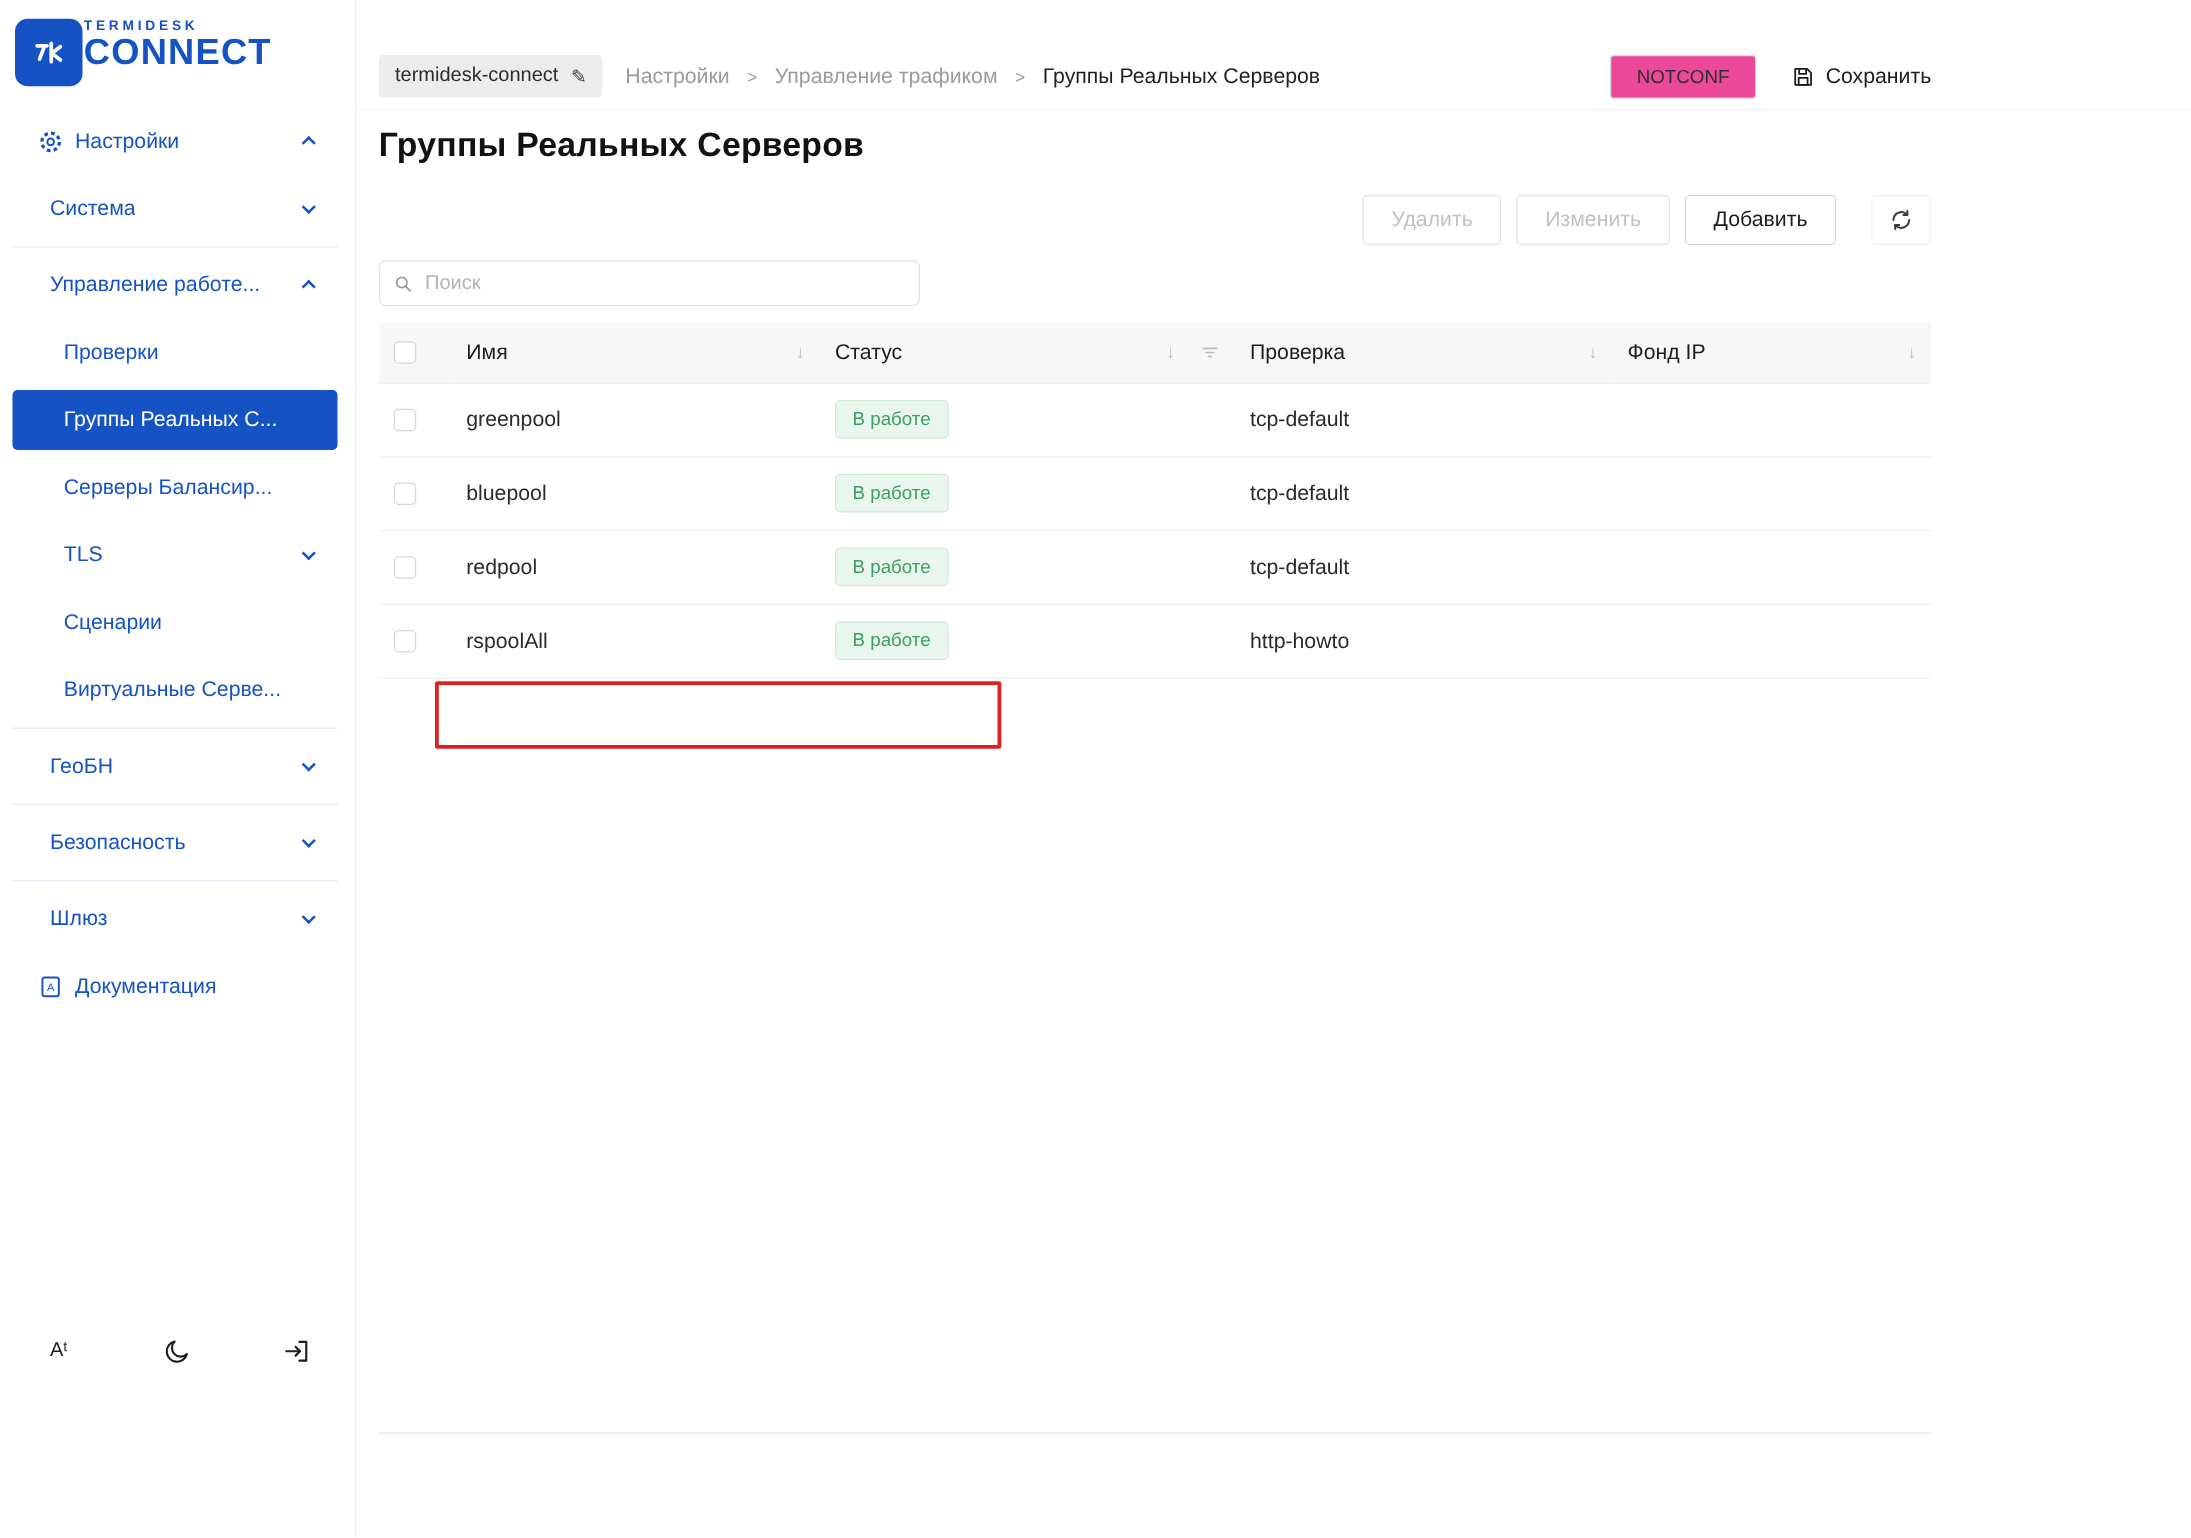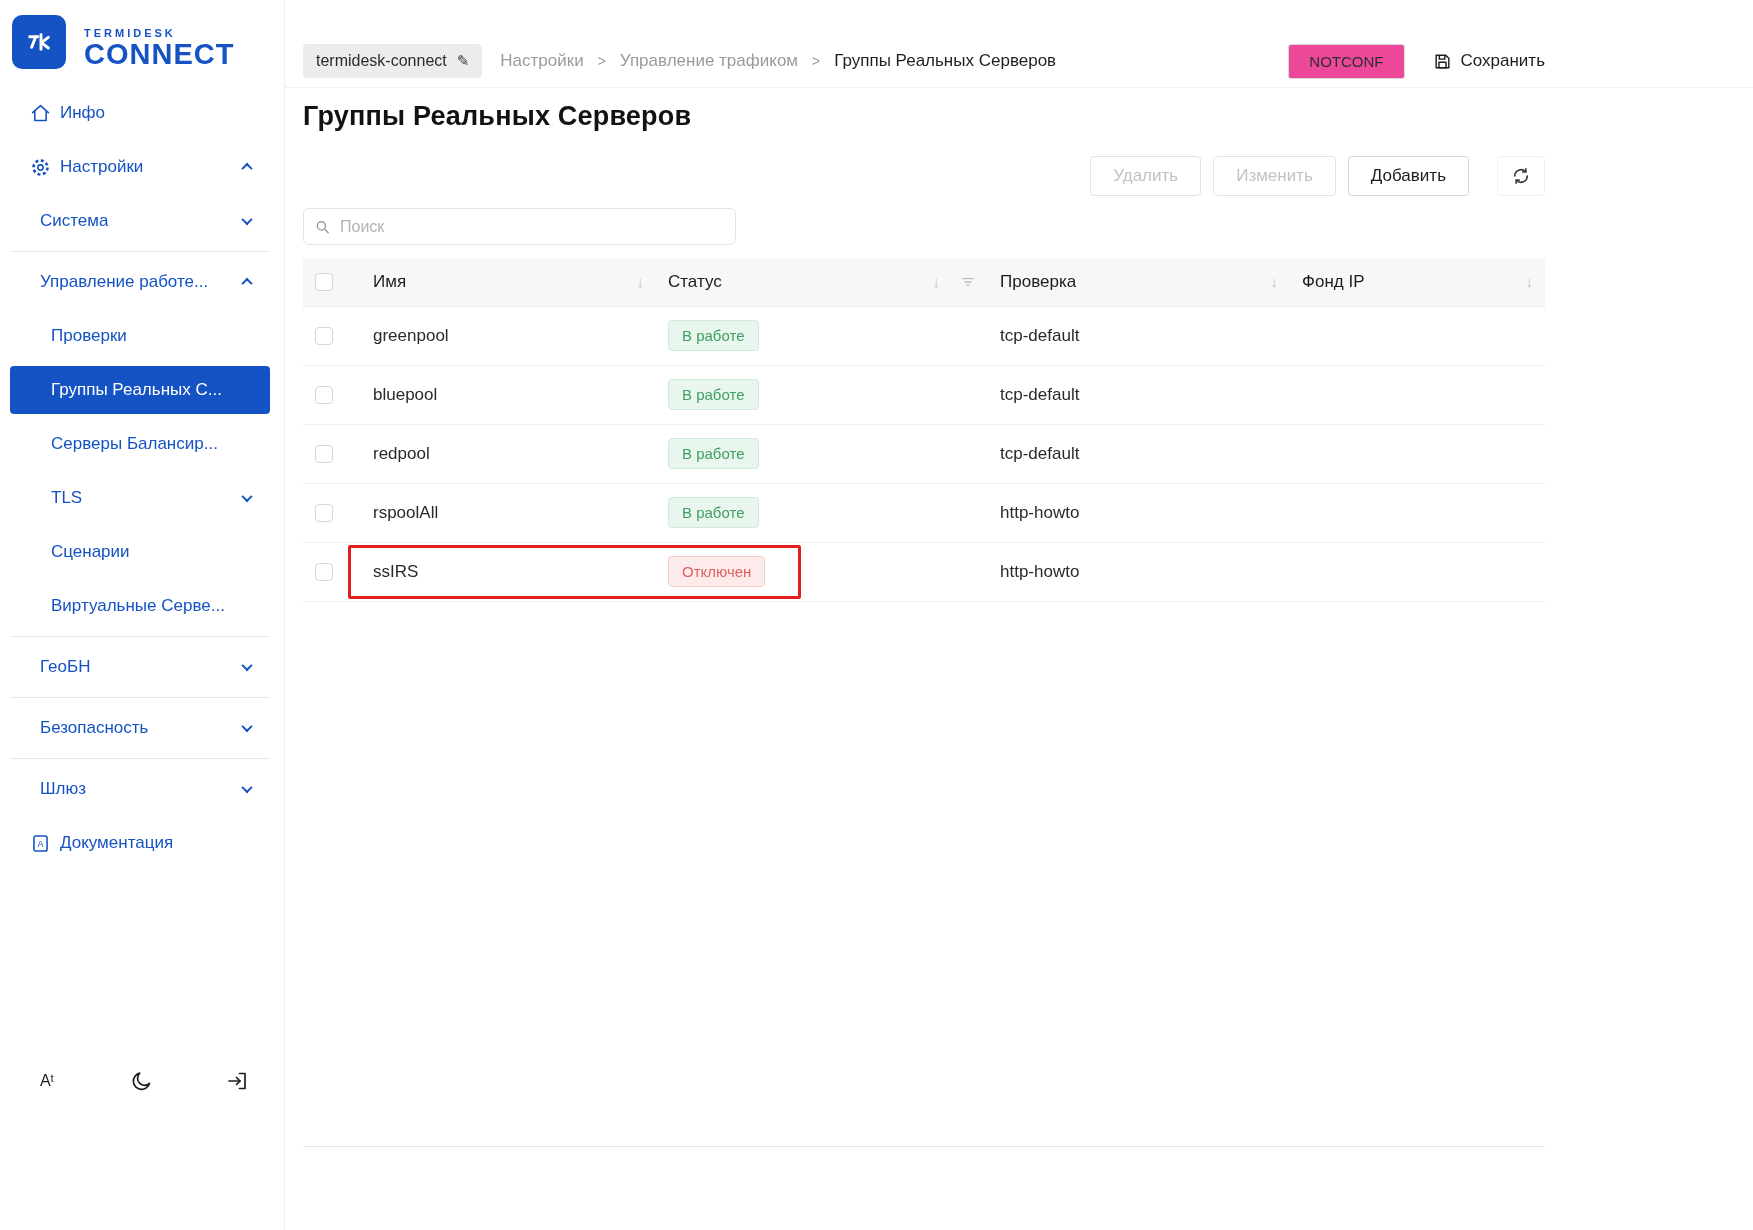--- a/index.html
+++ b/index.html
@@ -1,21 +1,21 @@
 <!DOCTYPE html>
 <html lang="ru"><head>
 <meta charset="utf-8">
 <style>
   * { box-sizing: border-box; }
   body { margin:0; font-family:"Liberation Sans", sans-serif; color:#1f2430; background:#fff; }
   .app { display:flex; width:1753px; height:1230px; overflow:hidden; }
 
   
   .sidebar { width:285px; min-width:285px; border-right:1px solid #f0f0f0; display:flex; flex-direction:column; background:#fff; }
-  .logo-row { display:flex; align-items:flex-end; gap:18px; padding:15px 14px 17px 12px; }
+  .logo-row { display:flex; align-items:flex-start; gap:1px; padding:15px 14px 17px 12px; }
   .logo-mark { width:54px; height:54px; background:#1553c4; border-radius:10px; display:flex; align-items:center; justify-content:center; flex:0 0 auto; }
   .logo-text { display:flex; flex-direction:column; }
   .logo-text .t1 { font-size:11px; letter-spacing:3px; color:#1553c4; font-weight:700; }
   .logo-text .t2 { font-size:29px; font-weight:800; color:#1553c4; letter-spacing:1px; line-height:1.05; }
 
   .nav { flex:0 0 auto; font-size:17px; color:#1553c4; }
   .nav-item { display:flex; align-items:center; height:54px; padding-right:33px; cursor:pointer; }
   .nav-item .nav-icon { display:flex; align-items:center; }
   .lvl1 { padding-left:30px; gap:9px; }
   .lvl2 { padding-left:40px; }
@@ -92,29 +92,20 @@
             <path d="M19 8.5 13.8 12.4 19 16.5"></path>
         </svg>
       </div>
       <div class="logo-text">
         <span class="t1">TERMIDESK</span>
         <span class="t2">CONNECT</span>
       </div>
     </div>
 
     <nav class="nav">
-      <div class="nav-item lvl1">
-        <span class="nav-icon">
-          <svg width="21" height="21" viewBox="0 0 24 24" fill="none" stroke="#1553c4" stroke-width="1.8" stroke-linecap="round" stroke-linejoin="round">
-              <path d="M3 11 12 3l9 8"></path>
-              <path d="M5.5 9.5V20h13V9.5"></path>
-            </svg>
-        </span>
-        <span class="nav-label">Инфо</span>
-      </div>
 
       <div class="nav-item lvl1">
         <span class="nav-icon">
           <svg width="21" height="21" viewBox="0 0 24 24" fill="none" stroke="#1553c4">
               <circle cx="12" cy="12" r="8" stroke-width="3" stroke-dasharray="3.4 2.9"></circle>
               <circle cx="12" cy="12" r="3" stroke-width="1.8"></circle>
             </svg>
         </span>
         <span class="nav-label">Настройки</span>
         <span class="chev up"></span>
@@ -334,27 +325,20 @@
                 <td>tcp-default</td>
                 <td></td>
               </tr>
               <tr>
                 <td><span class="checkbox"></span></td>
                 <td>rspoolAll</td>
                 <td><span class="badge ok">В работе</span></td>
                 <td>http-howto</td>
                 <td></td>
               </tr>
-              <tr>
-                <td><span class="checkbox"></span></td>
-                <td>ssIRS</td>
-                <td><span class="badge off">Отключен</span></td>
-                <td>http-howto</td>
-                <td></td>
-              </tr>
             </tbody>
           </table>
           <div class="annotation"></div>
         </div>
 
       </div>
     </div>
   </div>
 </div>
 

